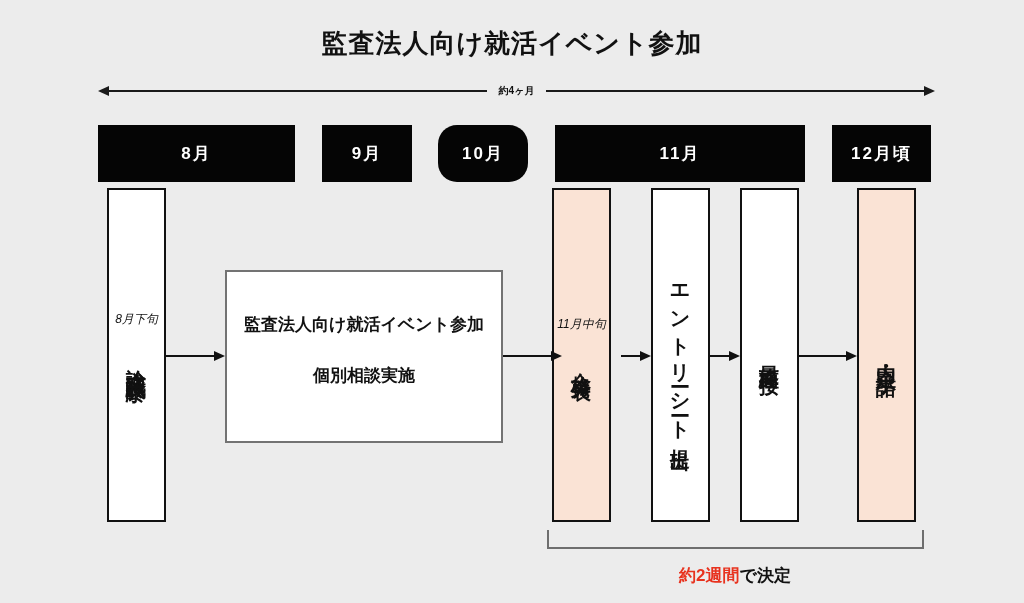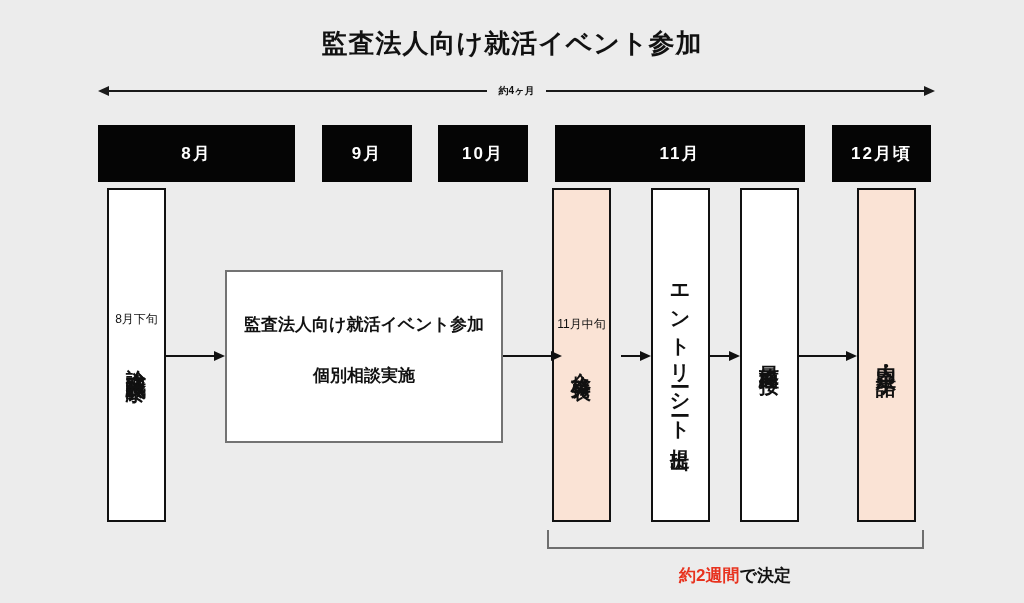--- a/index.html
+++ b/index.html
@@ -55,21 +55,21 @@
     color: #fff;
     font-size: 17px;
     font-weight: bold;
     display: flex;
     align-items: center;
     justify-content: center;
     letter-spacing: 2px;
   }
   .m1 { left: 98px;  width: 197px; }
   .m2 { left: 322px; width: 90px;  }
-  .m3 { left: 438px; width: 90px;  }
+  .m3 { left: 438px; width: 90px; border-radius: 19px;  }
   .m4 { left: 555px; width: 250px; }
   .m5 { left: 832px; width: 99px;  }
 
   
   .vstep {
     position: absolute;
     top: 188px; height: 334px; width: 59px;
     background: #fff;
     border: 2px solid #111;
     display: flex;
@@ -82,20 +82,21 @@
   .s3 { left: 552px; }
   .s4 { left: 651px; }
   .s5 { left: 740px; }
   .s6 { left: 857px; }
   .step-date {
     font-size: 12px;
     color: #111;
     white-space: nowrap;
     margin-bottom: 22px;
     transform: translateY(-14px);
+    font-style: italic;
   }
   .vtext {
     writing-mode: vertical-rl;
     text-orientation: upright;
     font-size: 20px;
     font-weight: bold;
     color: #111;
     letter-spacing: 3px;
     line-height: 1;
   }

